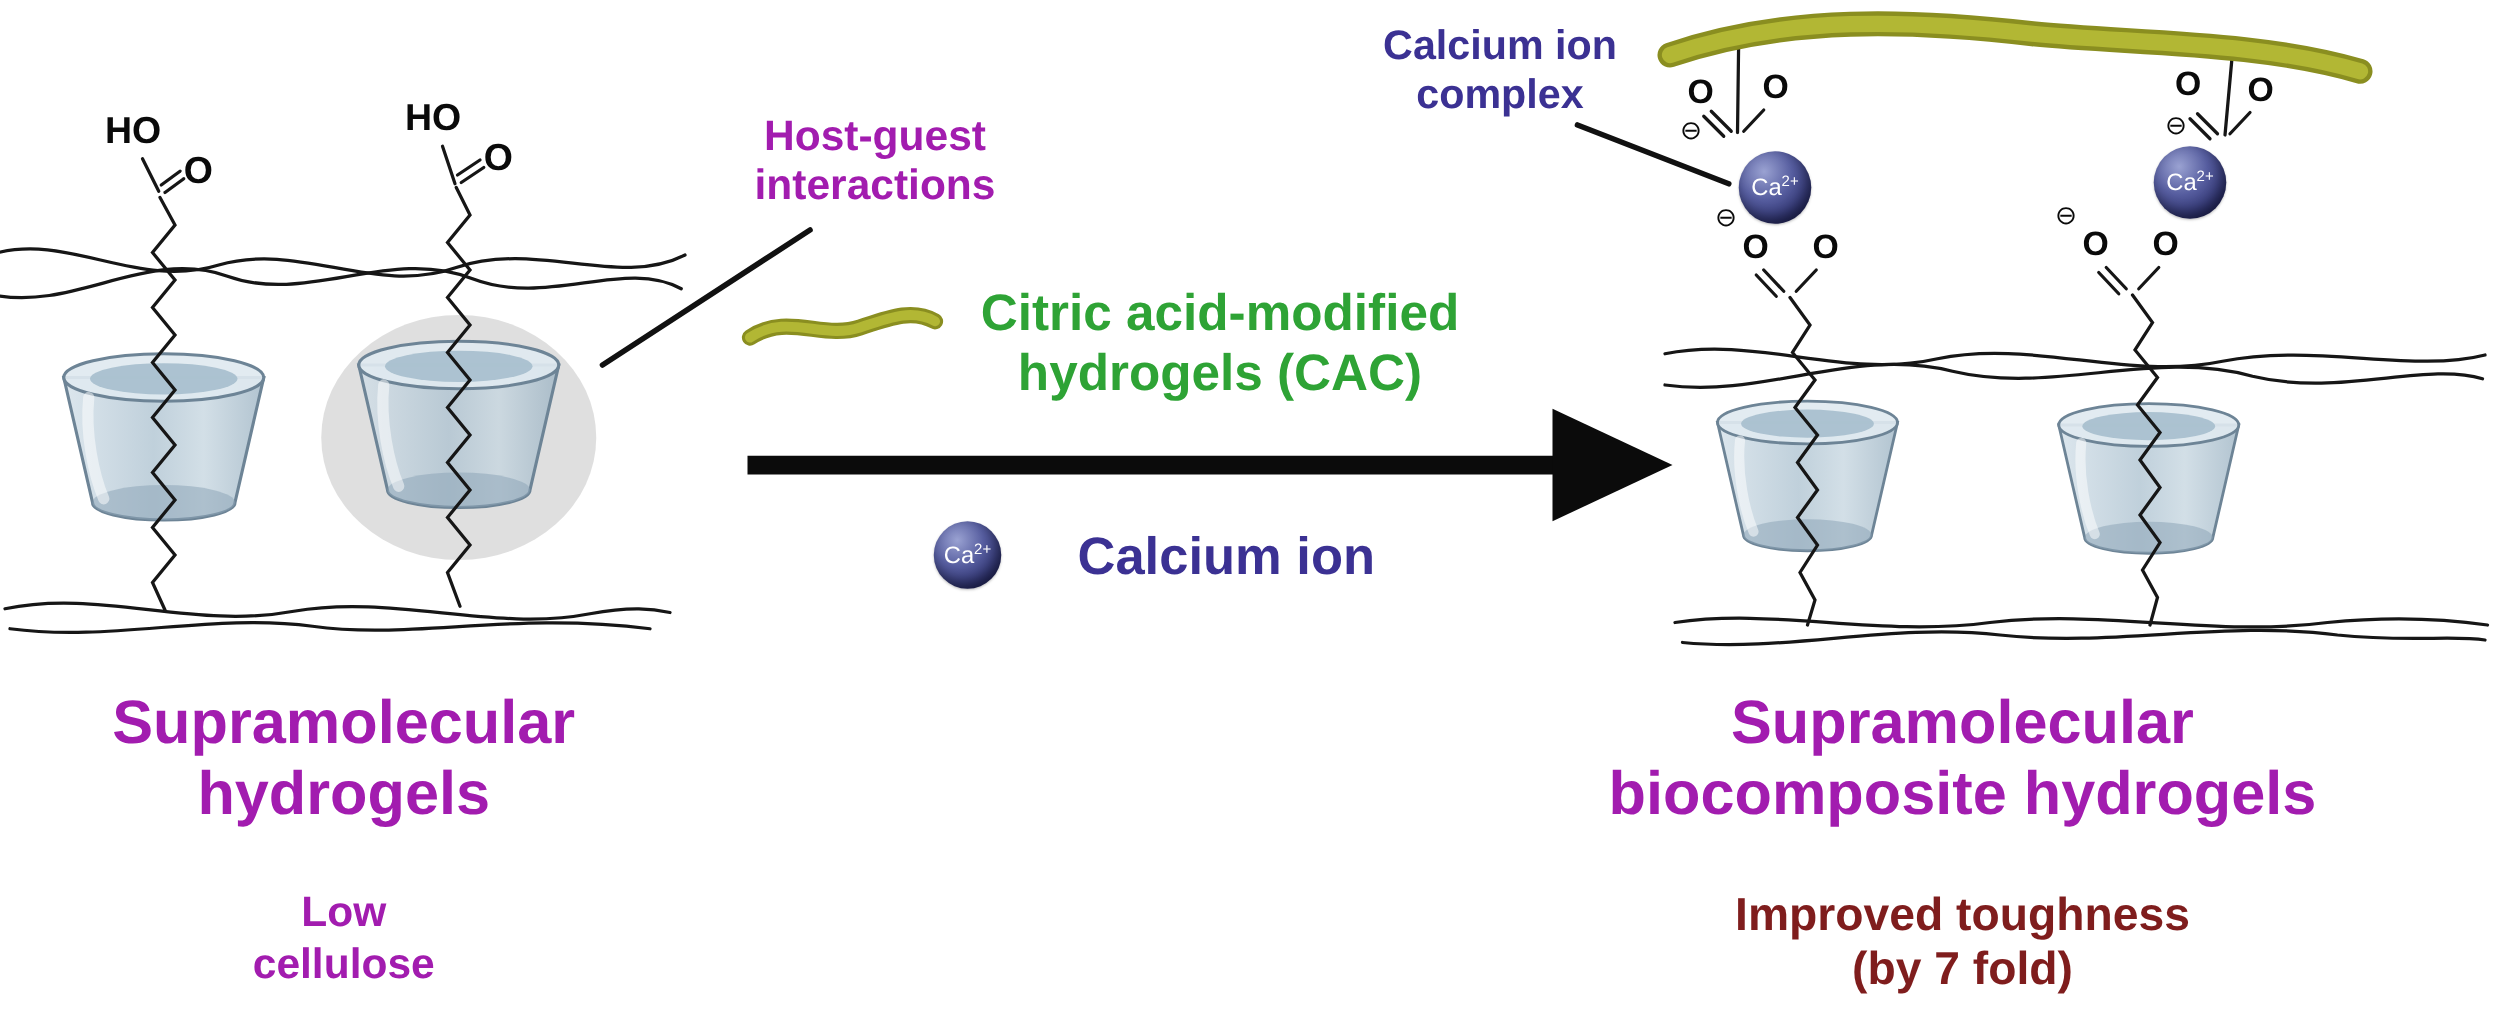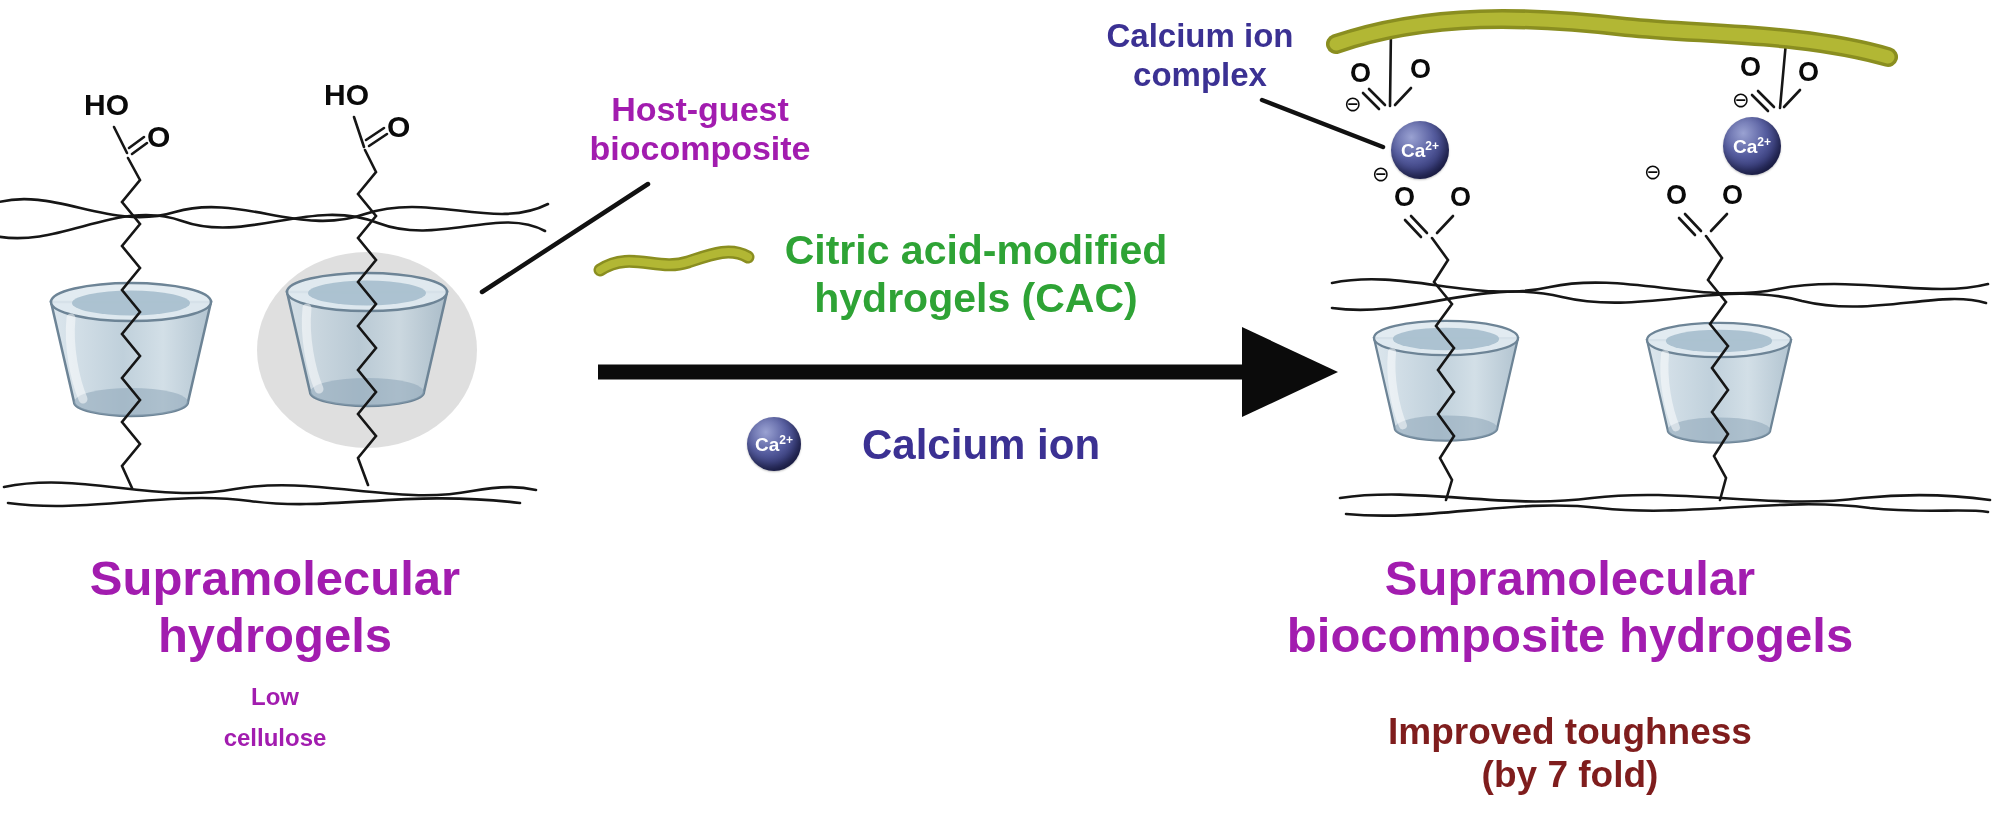--- a/index.html
+++ b/index.html
@@ -8,40 +8,40 @@
     position:relative; width:2000px; height:815px; background:#ffffff;
     overflow:hidden; font-family:"Liberation Sans", sans-serif; color:#000;
   }
   .art { position:absolute; left:0; top:0; width:2000px; height:815px; }
 
   .label { position:absolute; font-weight:700; color:#a21caf; }
   .center-text { text-align:center; }
   .label .line { display:block; }
 
   .t-left-title   { left:20px;   top:550px; width:510px; font-size:49px; line-height:57px; }
-  .t-left-sub     { left:120px;  top:676px; width:310px; font-size:24px; line-height:41px; }
+  .t-left-sub     { left:120px;  top:710px; width:310px; font-size:34px; line-height:41px; }
   .t-right-title  { left:1190px; top:550px; width:760px; font-size:49px; line-height:57px; }
   .t-right-sub    { left:1270px; top:710px; width:600px; font-size:37px; line-height:43px; color:#7f1d1d; }
   .t-hostguest    { left:565px;  top:90px;  width:270px; font-size:34px; line-height:39px; }
   .t-cac          { left:746px;  top:226px; width:460px; font-size:41px; line-height:48px; color:#2EA335; }
   .t-calcium      { left:862px;  top:421px; font-size:42px; color:#3B3193; }
   .t-complex      { left:1060px; top:16px;  width:280px; font-size:33px; line-height:39px; color:#3B3193; }
 
   .chem  { position:absolute; font-weight:600; font-size:30px; color:#0a0a0a; }
   .ox    { position:absolute; font-weight:600; font-size:27px; color:#0a0a0a; }
   .minus { position:absolute; font-weight:400; font-size:21px; color:#0a0a0a;
            font-family:"DejaVu Sans", sans-serif; }
 
   .ca-sphere {
     position:absolute; border-radius:50%;
     background:radial-gradient(circle at 35% 28%, #9aa2d2 0%, #565d9f 40%, #2b2f6b 75%, #1b1e4c 100%);
     box-shadow: inset -3px -5px 9px rgba(0,0,0,.38), 0 1px 2px rgba(0,0,0,.25);
     display:flex; align-items:center; justify-content:center;
   }
-  .ca-text { color:#ffffff; font-weight:700; font-size:19px; line-height:1; white-space:nowrap; }
+  .ca-text { color:#ffffff; font-weight:400; font-size:19px; line-height:1; white-space:nowrap; }
   .ca-text sup { font-size:12px; vertical-align:super; }
 </style>
 </head>
 <body>
 
 <div class="canvas">
 
   <svg class="art" viewBox="0 0 2000 815">
     <defs>
       <linearGradient id="cupBody" x1="0" y1="0" x2="1" y2="0">
@@ -154,21 +154,21 @@
   </div>
   <div class="ca-sphere" style="left:1391px;top:121px;width:58px;height:58px">
     <span class="ca-text"><span>Ca</span><sup>2+</sup></span>
   </div>
   <div class="ca-sphere" style="left:1723px;top:117px;width:58px;height:58px">
     <span class="ca-text"><span>Ca</span><sup>2+</sup></span>
   </div>
 
   <div class="label center-text t-hostguest">
     <span class="line">Host-guest</span>
-    <span class="line">biocomposite</span>
+    <span class="line">interactions</span>
   </div>
 
   <div class="label center-text t-cac">
     <span class="line">Citric acid-modified</span>
     <span class="line">hydrogels (CAC)</span>
   </div>
 
   <div class="label t-calcium">Calcium ion</div>
 
   <div class="label center-text t-complex">

